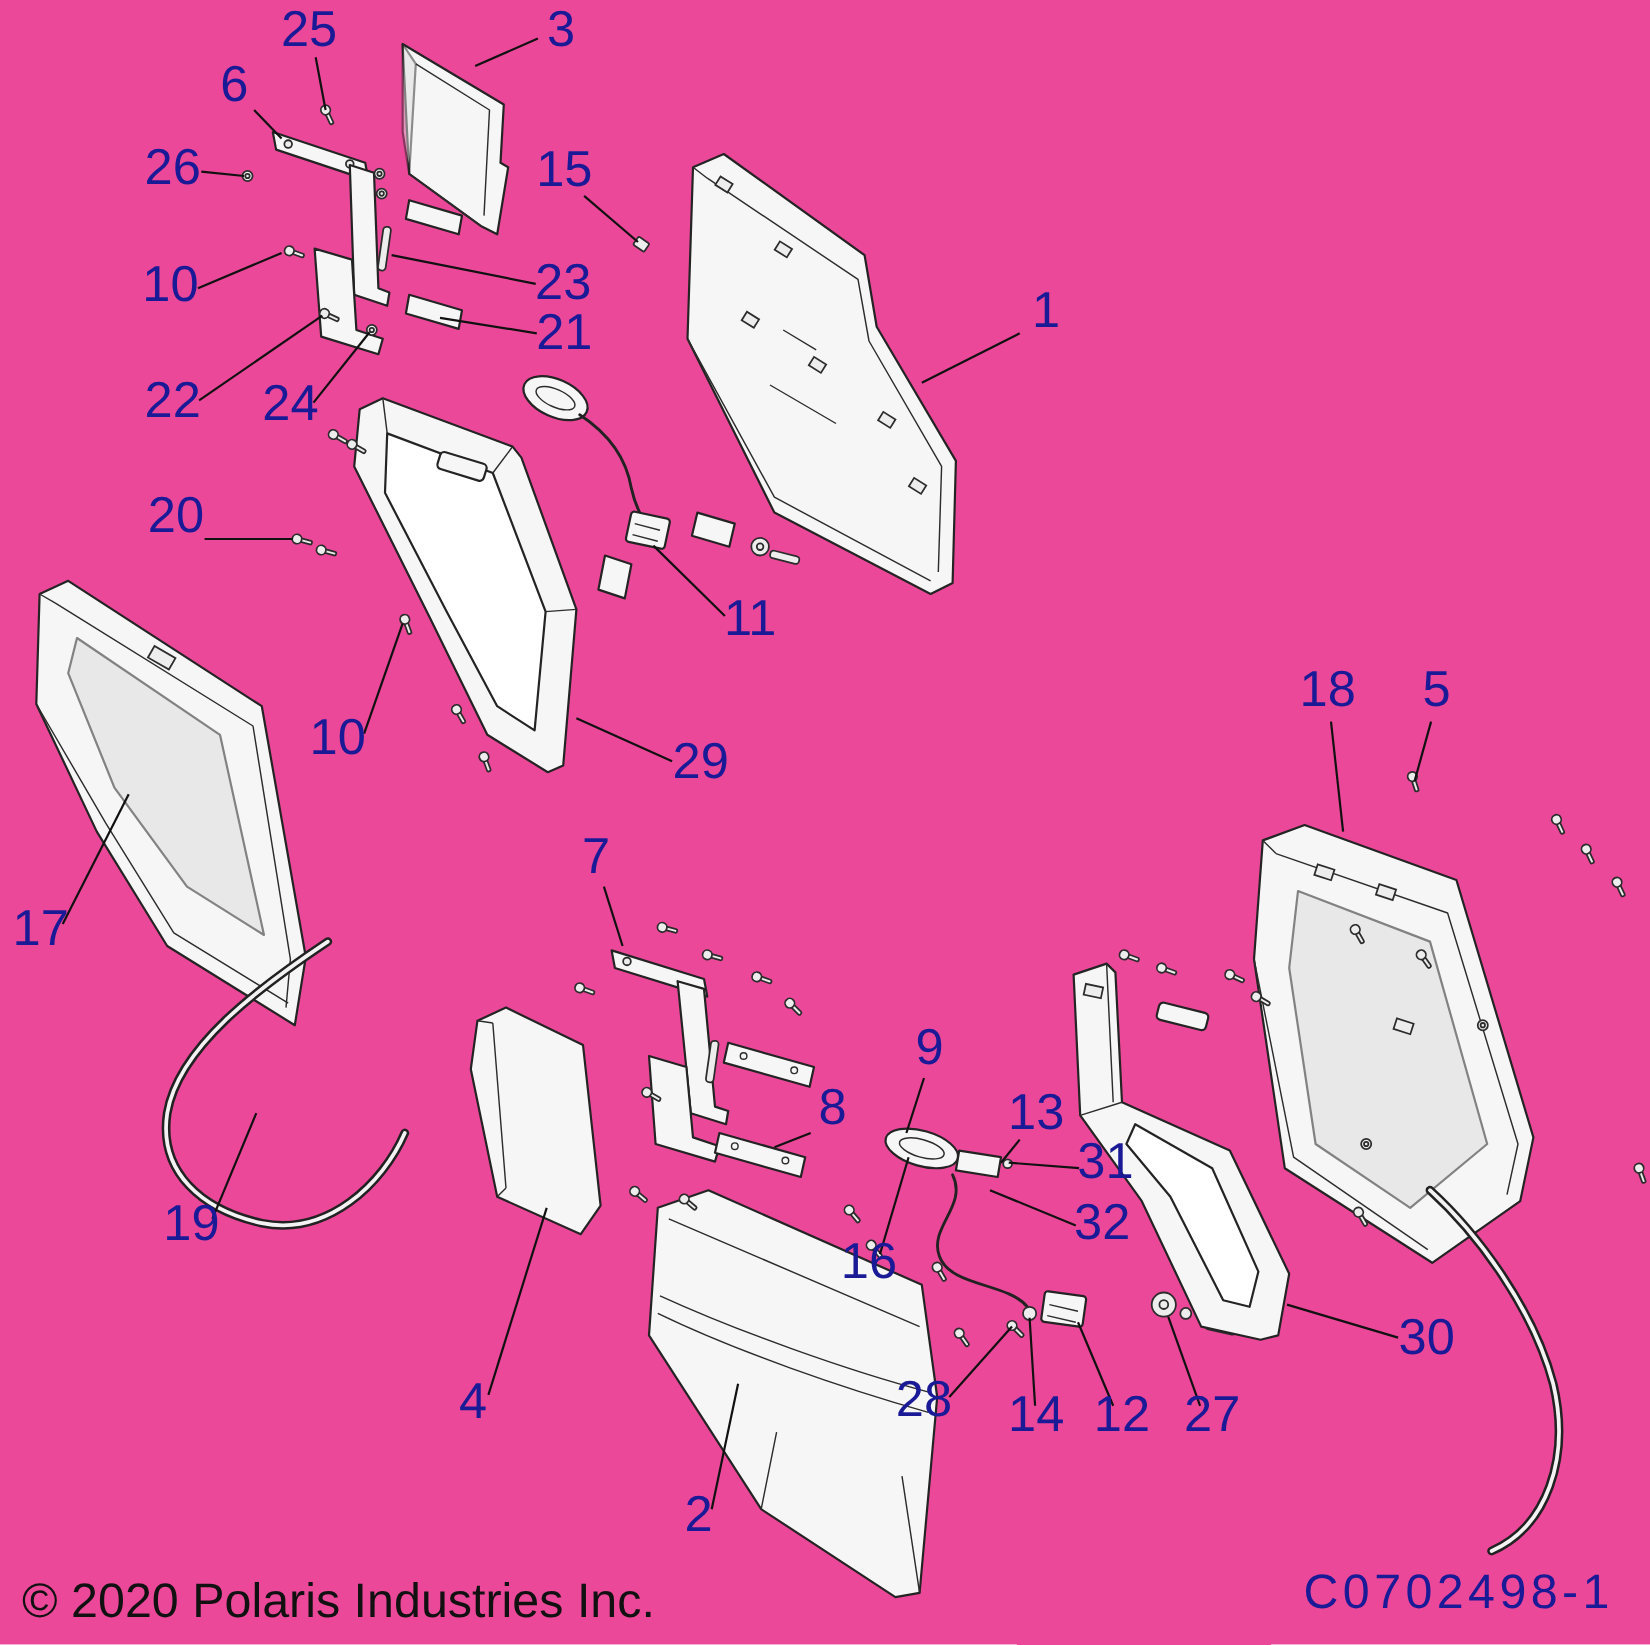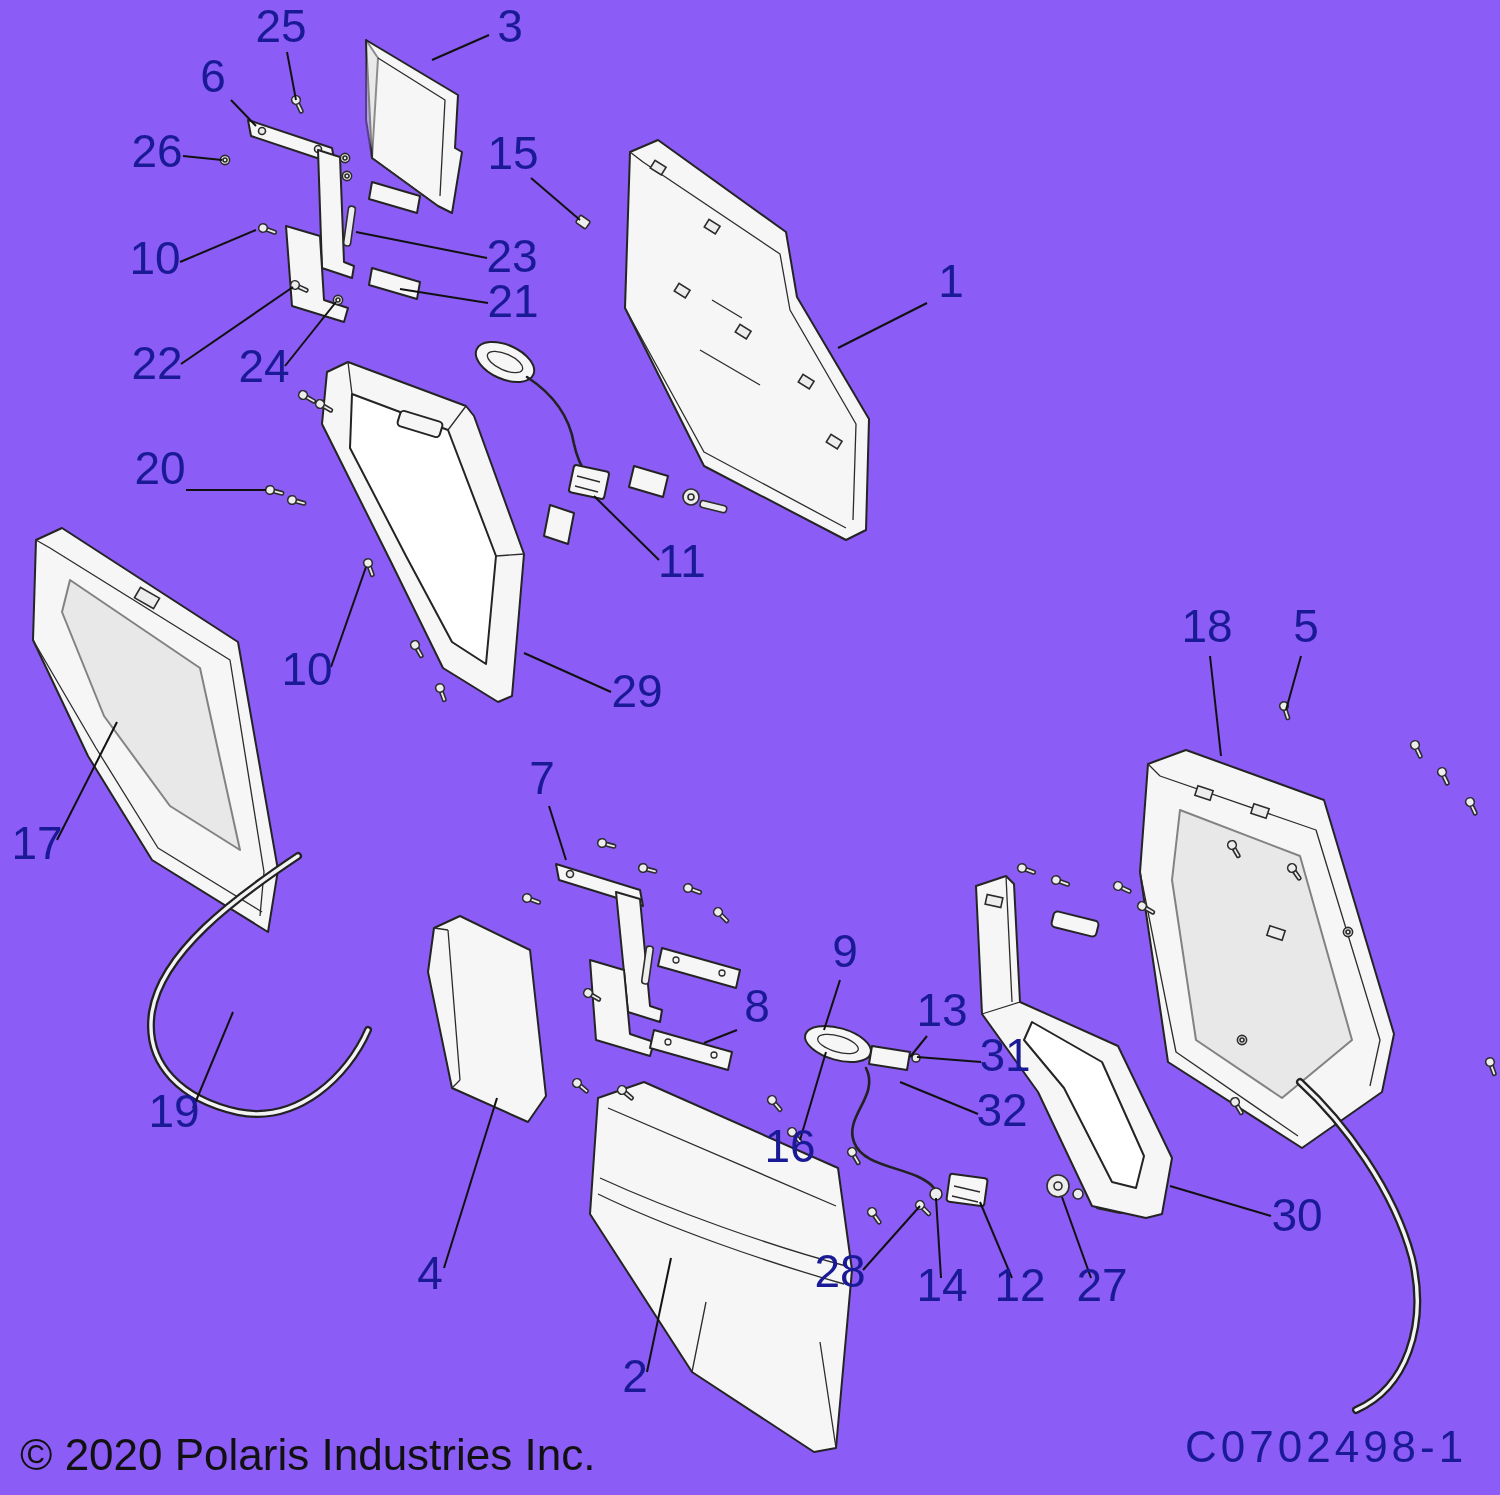--- a/index.html
+++ b/index.html
@@ -1,16 +1,16 @@
 <!DOCTYPE html>
 <html style="--callout: #1a1a96; --line: #111111;"><head>
 <meta charset="utf-8">
 <style>
   html,body{margin:0;padding:0;background:#ffffff;}
-  .stage{position:relative;width:1500px;height:1495px;background:#8b5cf6;overflow:hidden;}
+  .stage{position:relative;width:1500px;height:1495px;background:#ec4899;overflow:hidden;}
   svg{display:block;font-family:"Liberation Sans",sans-serif;}
   .part{fill:#f6f6f6;stroke:#242424;stroke-width:2;stroke-linejoin:round;}
   .part.dark{fill:#dedede;}
   .hole{fill:#ffffff;stroke:#242424;stroke-width:2;stroke-linejoin:round;}
   .detail{fill:none;stroke:#2c2c2c;stroke-width:1.3;stroke-linejoin:round;}
   .fast{fill:#ededed;stroke:#2c2c2c;stroke-width:1.6;}
   .cable{fill:none;stroke:#222222;stroke-width:2.6;stroke-linecap:round;}
   .seal-outer{fill:none;stroke:#222222;stroke-width:8;stroke-linecap:round;}
   .seal-inner{fill:none;stroke:#f3f3f3;stroke-width:3.4;stroke-linecap:round;}
   #leader-lines line{stroke:var(--line,#111111);stroke-width:2;}

